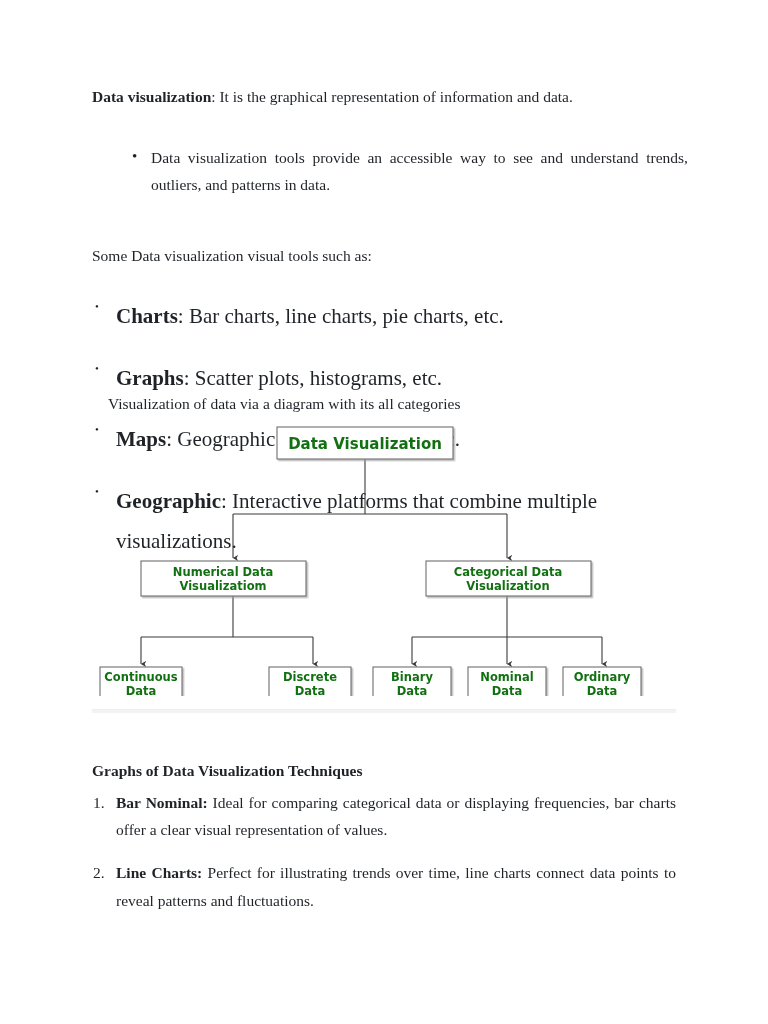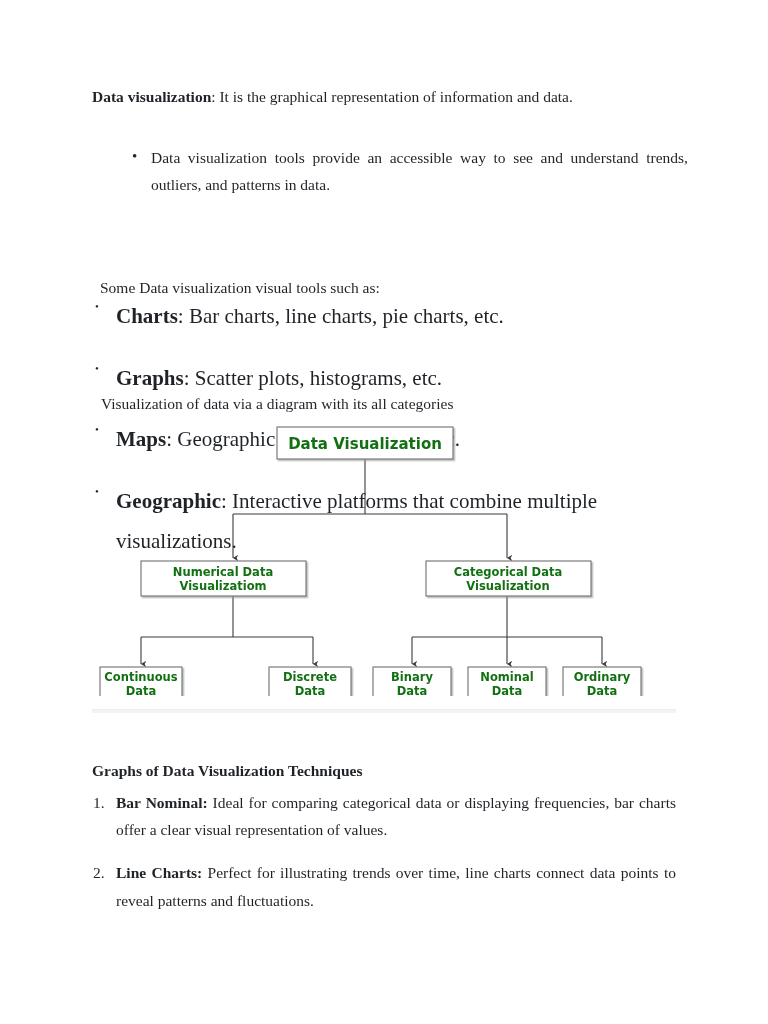--- a/index.html
+++ b/index.html
@@ -60,23 +60,22 @@
     left: 28px;
     top: -1px;
     font-size: 15px;
     line-height: 1.78;
   }
 
   
   .lead-some {
     position: absolute;
     top: 246px;
-    left: 8px;
-    width: 584px;
-    margin-top: 32px;
+    left: 0;
+    width: 584px;
   }
 
   
   .blist-2 {
     position: absolute;
     top: 275px;
     left: 0;
     width: 584px;
   }
   .blist-2 .bitem {
@@ -90,21 +89,21 @@
     content: "\2022";
     position: absolute;
     left: 3px;
     top: 0;
     font-size: 11px;
   }
 
   .lead-vis {
     position: absolute;
     top: 394px;
-    left: 9px;
+    left: 16px;
     width: 584px;
     font-family: Liberation Serif, serif;
   }
 
   
   .diagram-wrap {
     position: absolute;
     top: 424px;
     left: 0;
     width: 584px;

